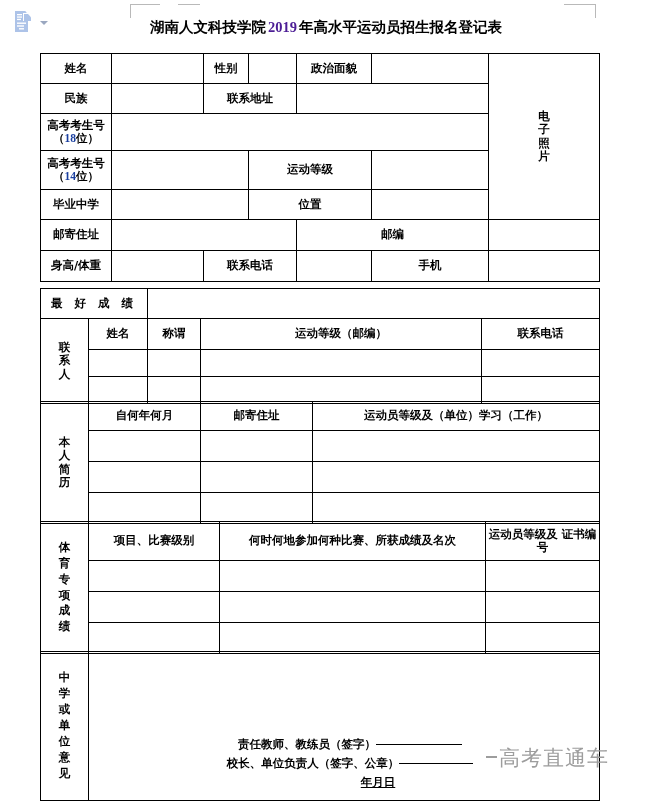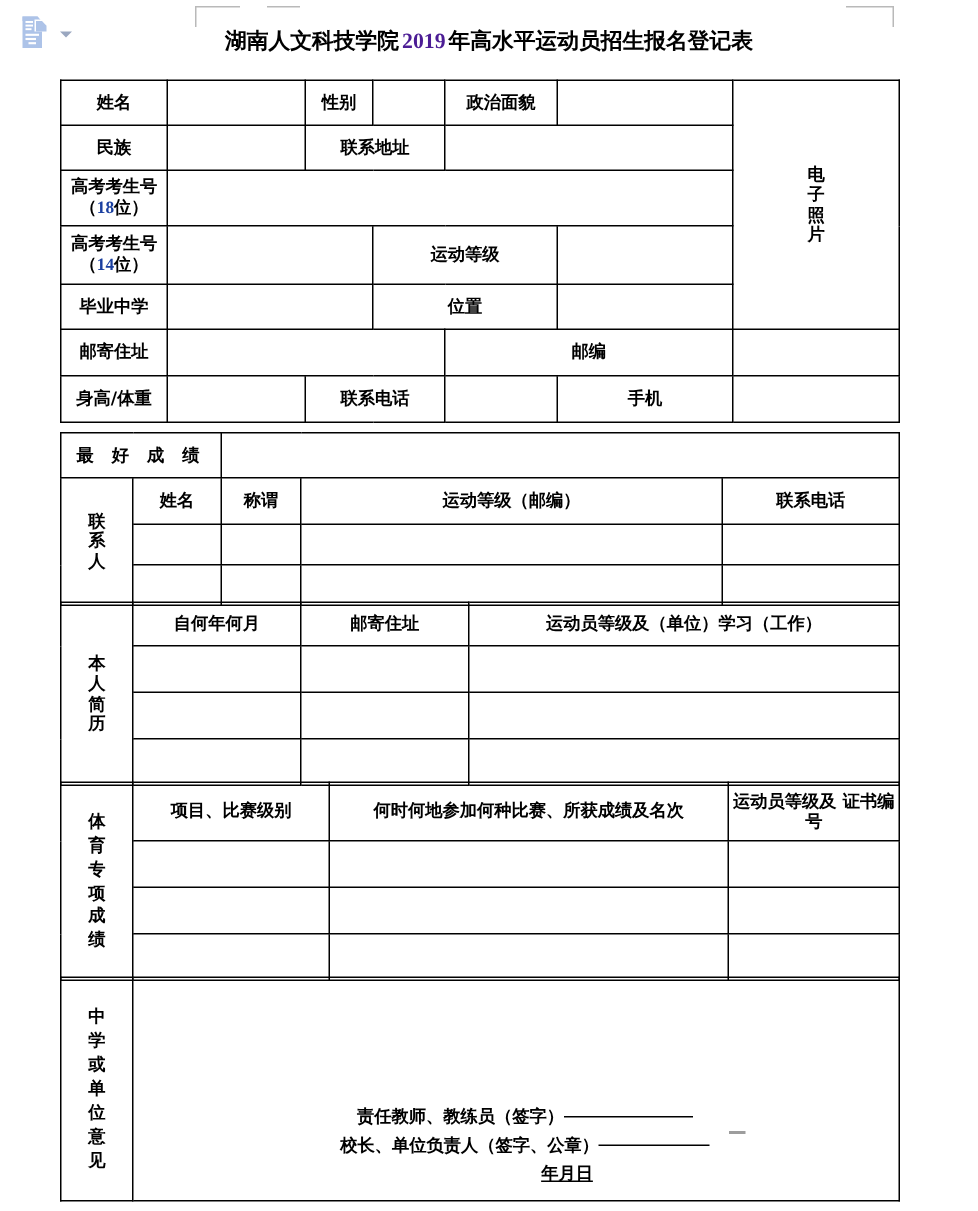--- a/index.html
+++ b/index.html
@@ -390,13 +390,13 @@
         <div class="sign-lines">
           <div><span>责任教师、教练员（签字）</span><span class="rule"></span></div>
           <div><span>校长、单位负责人（签字、公章）</span><span class="rule rule-long"></span></div>
           <div class="date-line">年月日</div>
         </div>
       </td>
     </tr>
   </tbody>
 </table>
 
-<div class="watermark"><span class="dash"></span></div>
+<div class="watermark"><span class="dash"></span><span>高考直通车</span></div>
 
 </body></html>

